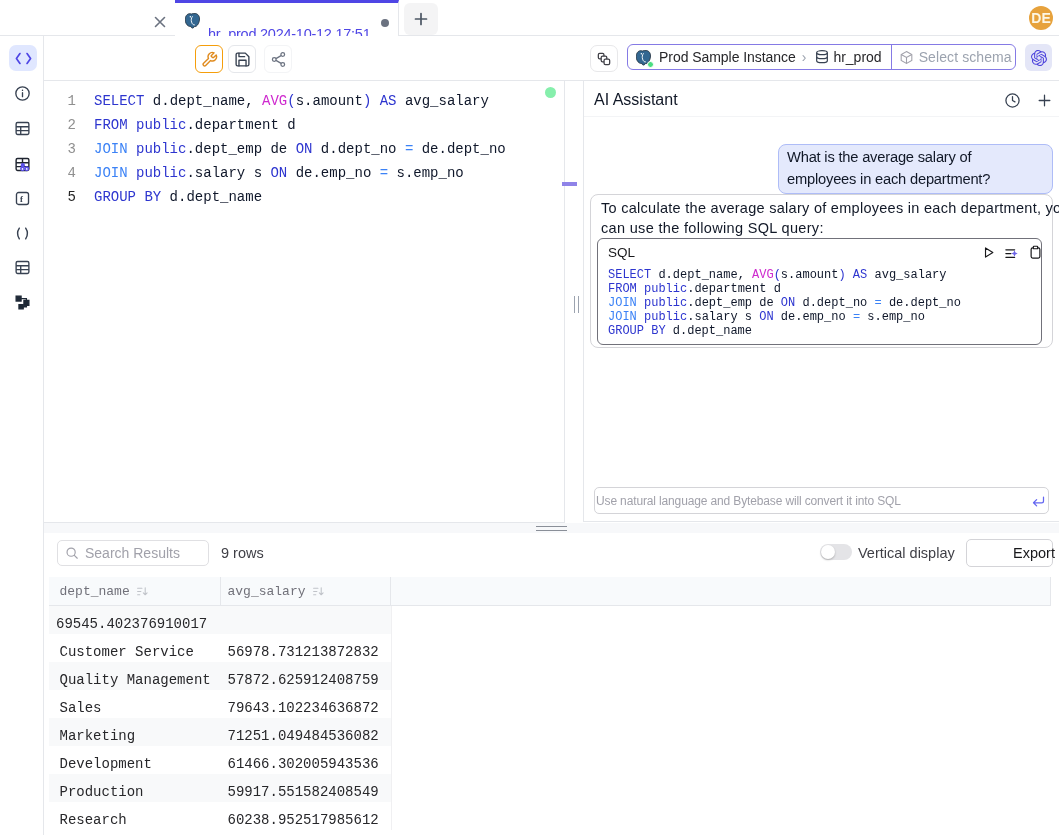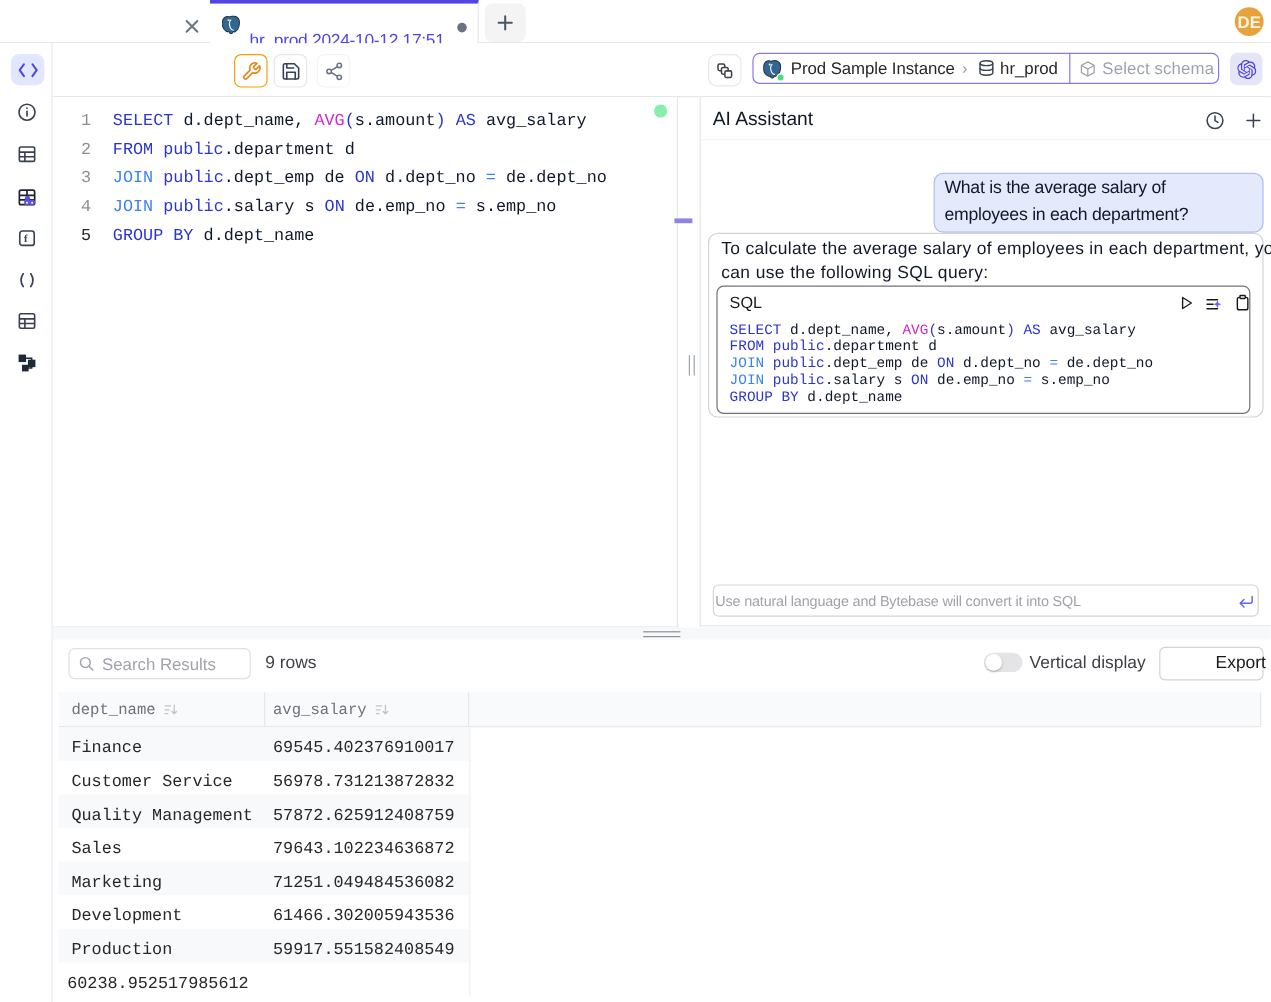--- a/index.html
+++ b/index.html
@@ -359,21 +359,20 @@
           </svg></div>
       <div class="c2">avg_salary <svg class="sorti" width="13" height="13" viewBox="0 0 24 24" style="margin-left:6px">
             <g fill="none" stroke="#c0c3c9" stroke-width="2" stroke-linecap="round">
               <path d="M3 6h8M3 12h6M3 18h4"></path>
               <path d="M17 5v13m0 0-3.5-3.5M17 18l3.5-3.5"></path>
             </g>
           </svg></div>
       <div class="c3"></div>
     </div>
     <div class="trow odd">
-        <div class="c1">Finance</div>
         <div class="c2">69545.402376910017</div>
       </div>
     <div class="trow">
         <div class="c1">Customer Service</div>
         <div class="c2">56978.731213872832</div>
       </div>
     <div class="trow odd">
         <div class="c1">Quality Management</div>
         <div class="c2">57872.625912408759</div>
       </div>
@@ -387,16 +386,17 @@
       </div>
     <div class="trow">
         <div class="c1">Development</div>
         <div class="c2">61466.302005943536</div>
       </div>
     <div class="trow odd">
         <div class="c1">Production</div>
         <div class="c2">59917.551582408549</div>
       </div>
     <div class="trow">
+        <div class="c1">Research</div>
         <div class="c2">60238.952517985612</div>
       </div>
   </div>
 </div>
 
 </body></html>

